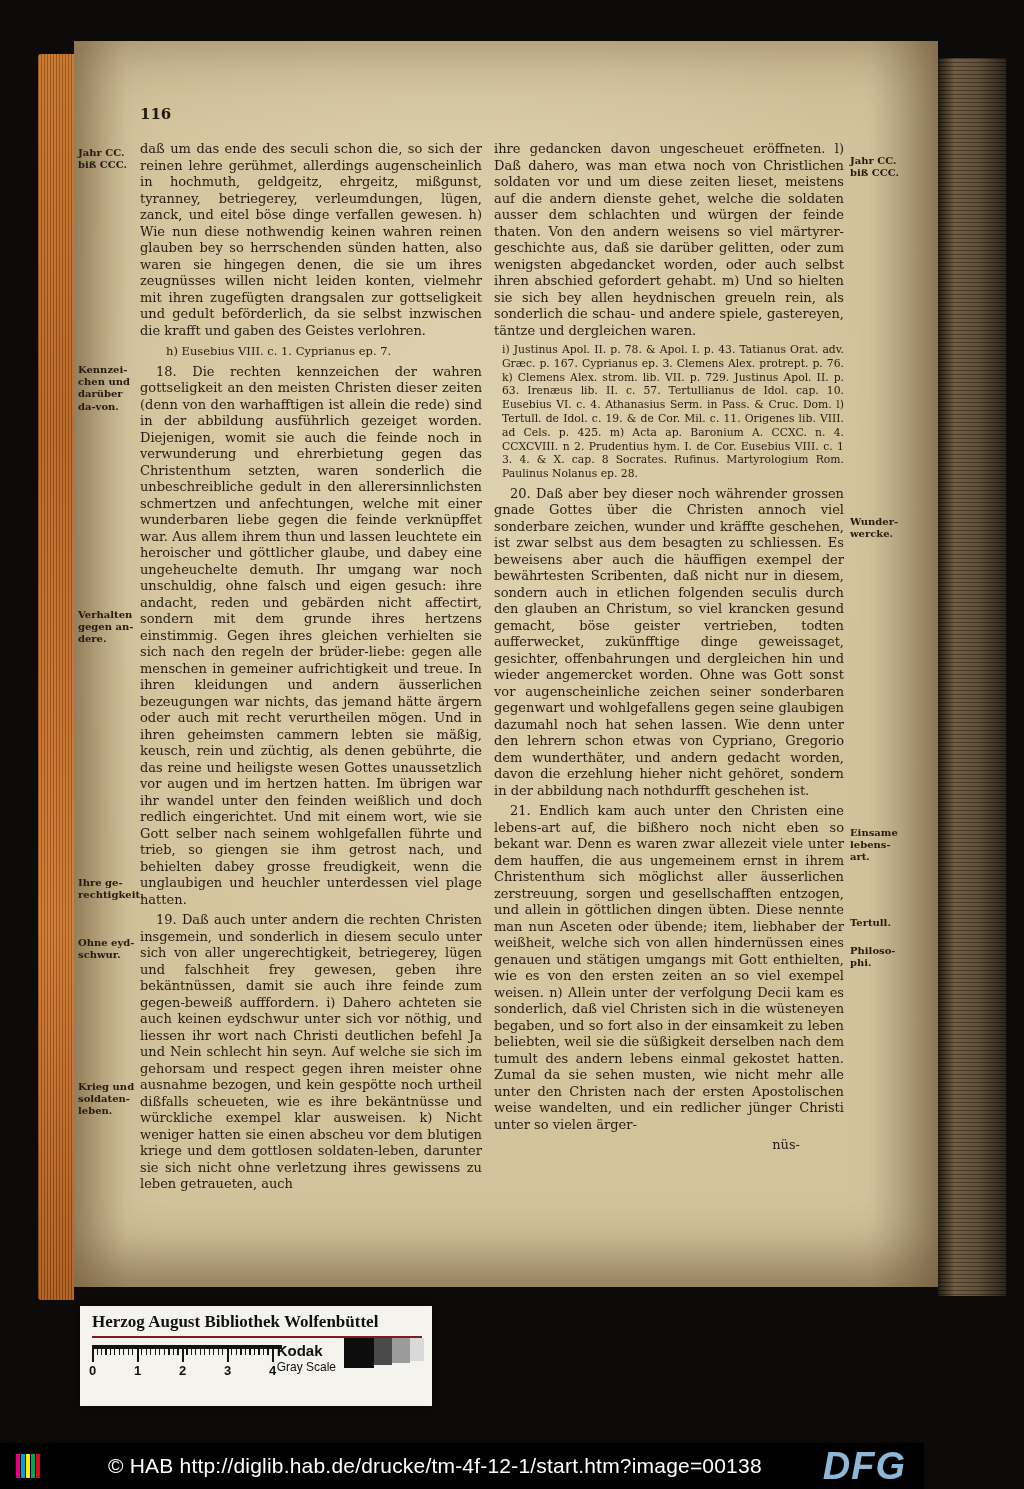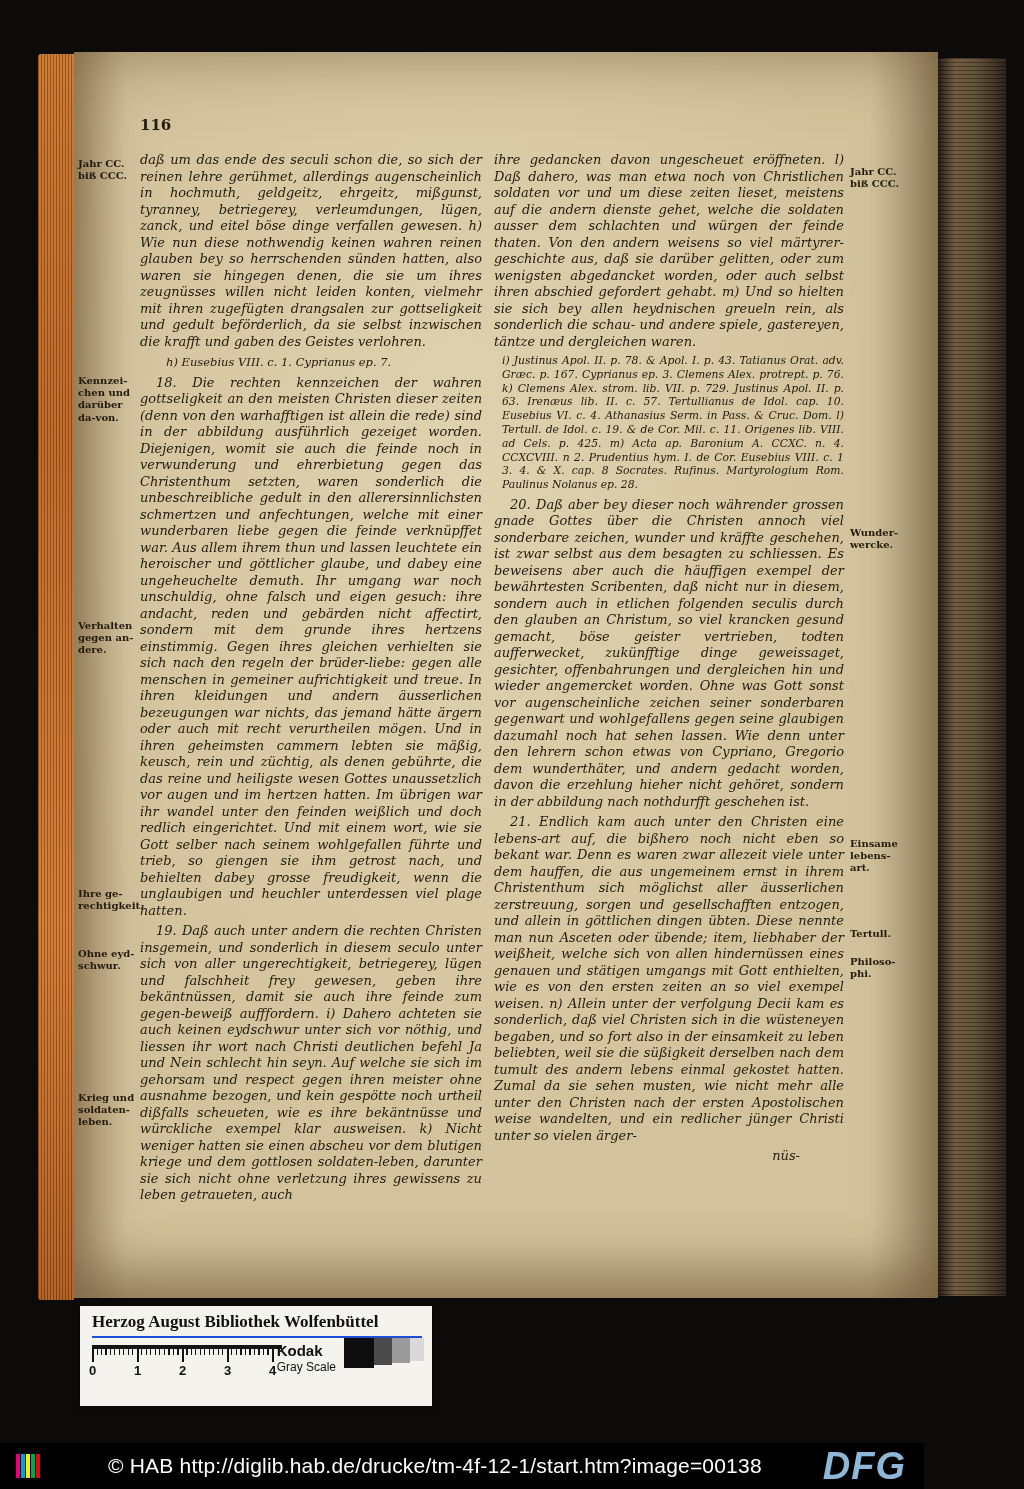--- a/index.html
+++ b/index.html
@@ -12,21 +12,21 @@
   .fore-edge {
     position:absolute; left:38px; top:54px; width:36px; height:1246px;
     background:
       repeating-linear-gradient(to right, rgba(0,0,0,.20) 0 1px, rgba(255,205,130,.18) 1px 3px),
       linear-gradient(to bottom, #c06a24, #b25a1c 30%, #c96f2a 70%, #a44f16);
     border-radius:3px 0 0 3px;
   }
 
   
   .page {
-    position:absolute; left:74px; top:52px; width:864px; height:1246px; overflow:hidden;
+    position:absolute; left:74px; top:41px; width:864px; height:1246px; overflow:hidden;
     background:
       radial-gradient(ellipse at 45% 35%, rgba(255,250,228,.28), rgba(0,0,0,0) 62%),
       linear-gradient(to right, rgba(110,80,45,.28), rgba(0,0,0,0) 6%, rgba(0,0,0,0) 92%, rgba(80,60,35,.34)),
       #d3c39c;
     box-shadow: inset 0 0 75px rgba(95,70,40,.5), inset 0 -28px 50px rgba(95,70,40,.38);
     color:#241a0e;
   }
 
   
   .right-strip {
@@ -38,38 +38,38 @@
 
   .pagenum { position:absolute; top:64px; left:66px; font-size:15px; font-weight:bold; }
   .title   { position:absolute; top:60px; left:180px; width:600px; text-align:center;
              font-size:17px; font-weight:bold; letter-spacing:.3px; }
 
   .mnotes { position:absolute; top:100px; width:58px; height:1110px; }
   .mnotes-left  { left:4px; }
   .mnotes-right { left:776px; }
   .mnote { position:absolute; font-size:10px; font-weight:bold; line-height:1.22; width:58px; }
 
-  .col { position:absolute; top:100px; text-align:justify; font-size:13px; line-height:16.5px;font-style:italic; }
+  .col { position:absolute; top:100px; text-align:justify; font-size:13px; line-height:16.5px; }
   .col-left  { left:66px;  width:342px; }
   .col-right { left:420px; width:350px; }
   .col p { margin:0 0 4px 0; }
   .ind { text-indent:16px; }
   .footnote-line { font-size:11.5px; margin:2px 0 4px 26px !important; text-align:left; }
   .footnote-block { font-size:10.8px; line-height:13.8px; margin:2px 0 5px 8px !important; }
   .catchword { text-align:right; padding-right:44px; margin-top:2px !important; }
 
   
   .label {
     position:absolute; left:80px; top:1306px; width:352px; height:100px;
     background:#f4f3ee; color:#101010; padding:6px 10px 0 12px;
     font-family:"Liberation Sans", sans-serif;
     box-shadow:0 0 6px rgba(0,0,0,.6);
   }
   .label-title { font-family:"Liberation Serif", serif; font-size:17px; font-weight:bold;
-                 border-bottom:2px solid #1d4ed8; padding-bottom:4px; white-space:nowrap; }
+                 border-bottom:2px solid #7f1d1d; padding-bottom:4px; white-space:nowrap; }
   .ruler { margin-top:7px; width:200px; }
   .ruler-bar { width:190px; height:4px; background:#141414; }
   .ruler-ticks {
     width:190px; height:13px;
     background-image:
       repeating-linear-gradient(to right, #141414 0 2px, transparent 2px 45px),
       repeating-linear-gradient(to right, #141414 0 1px, transparent 1px 4.5px);
     background-size:182px 13px, 182px 6px;
     background-repeat:no-repeat;
   }

